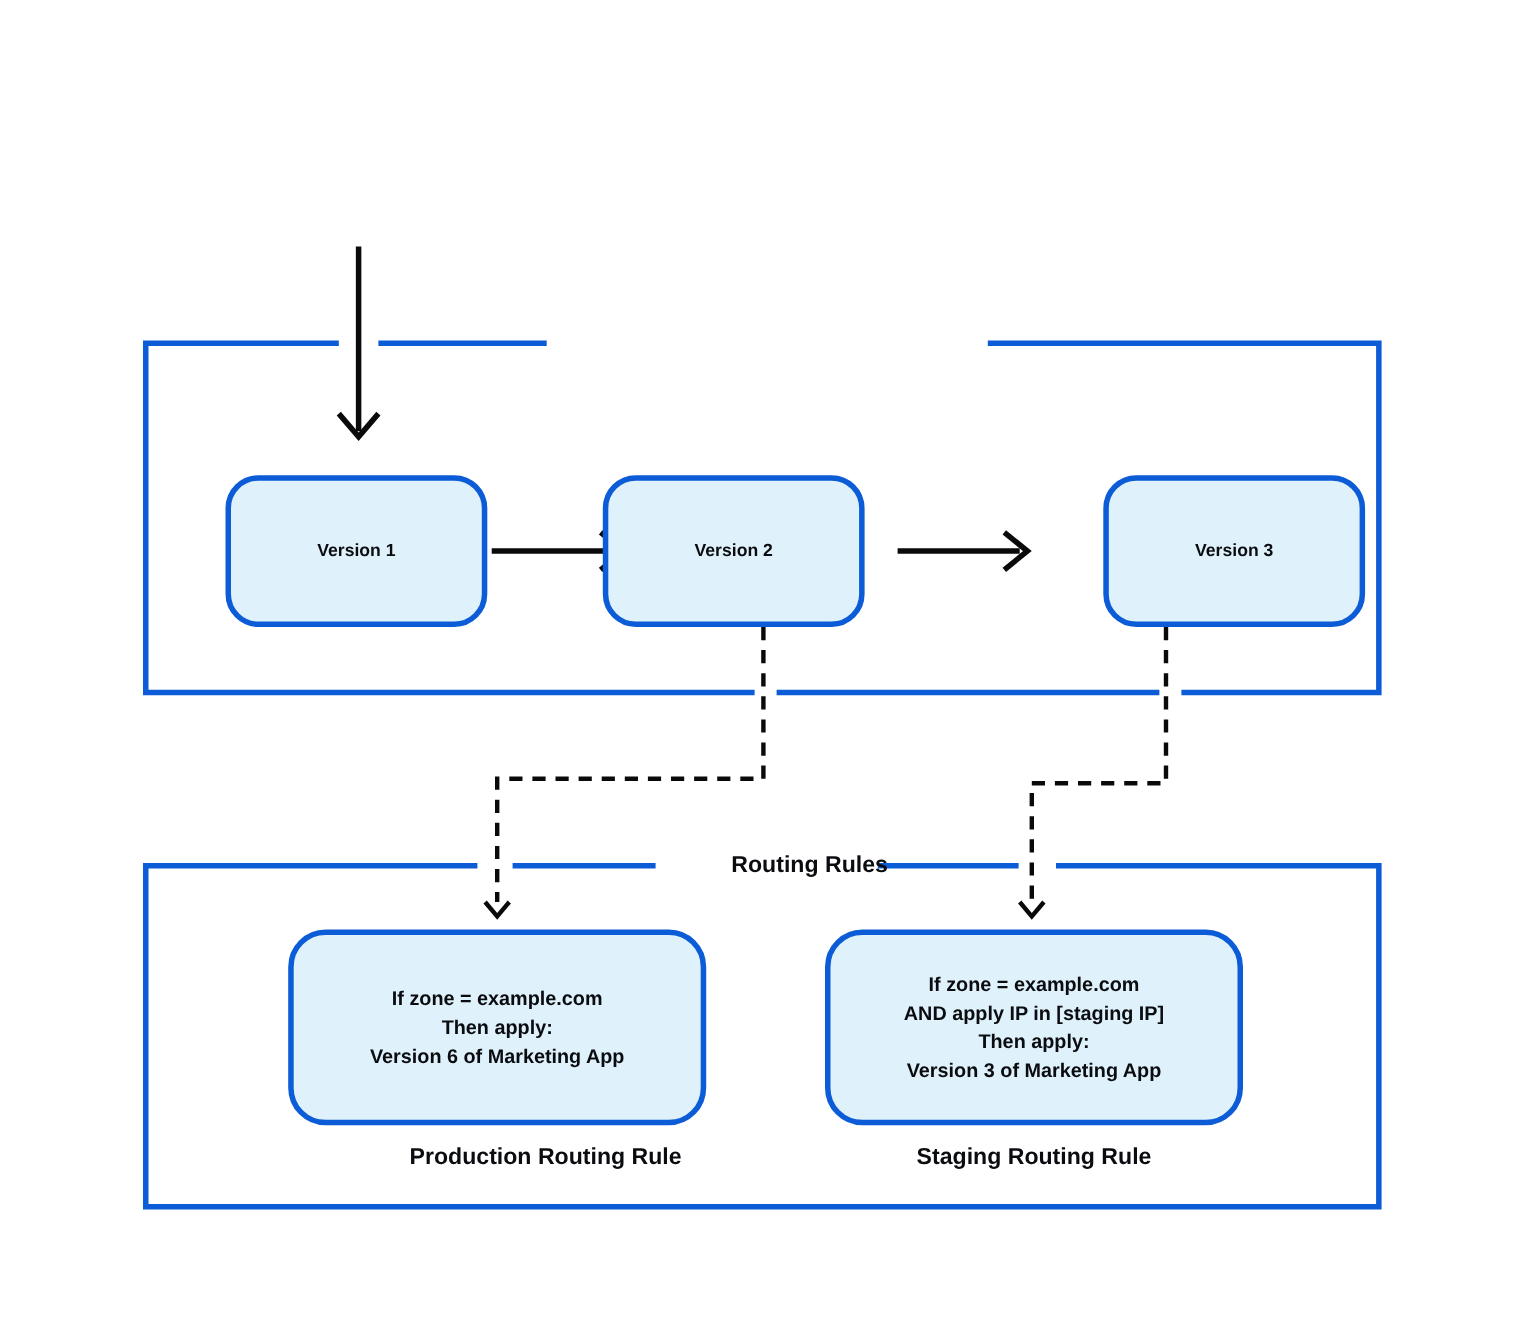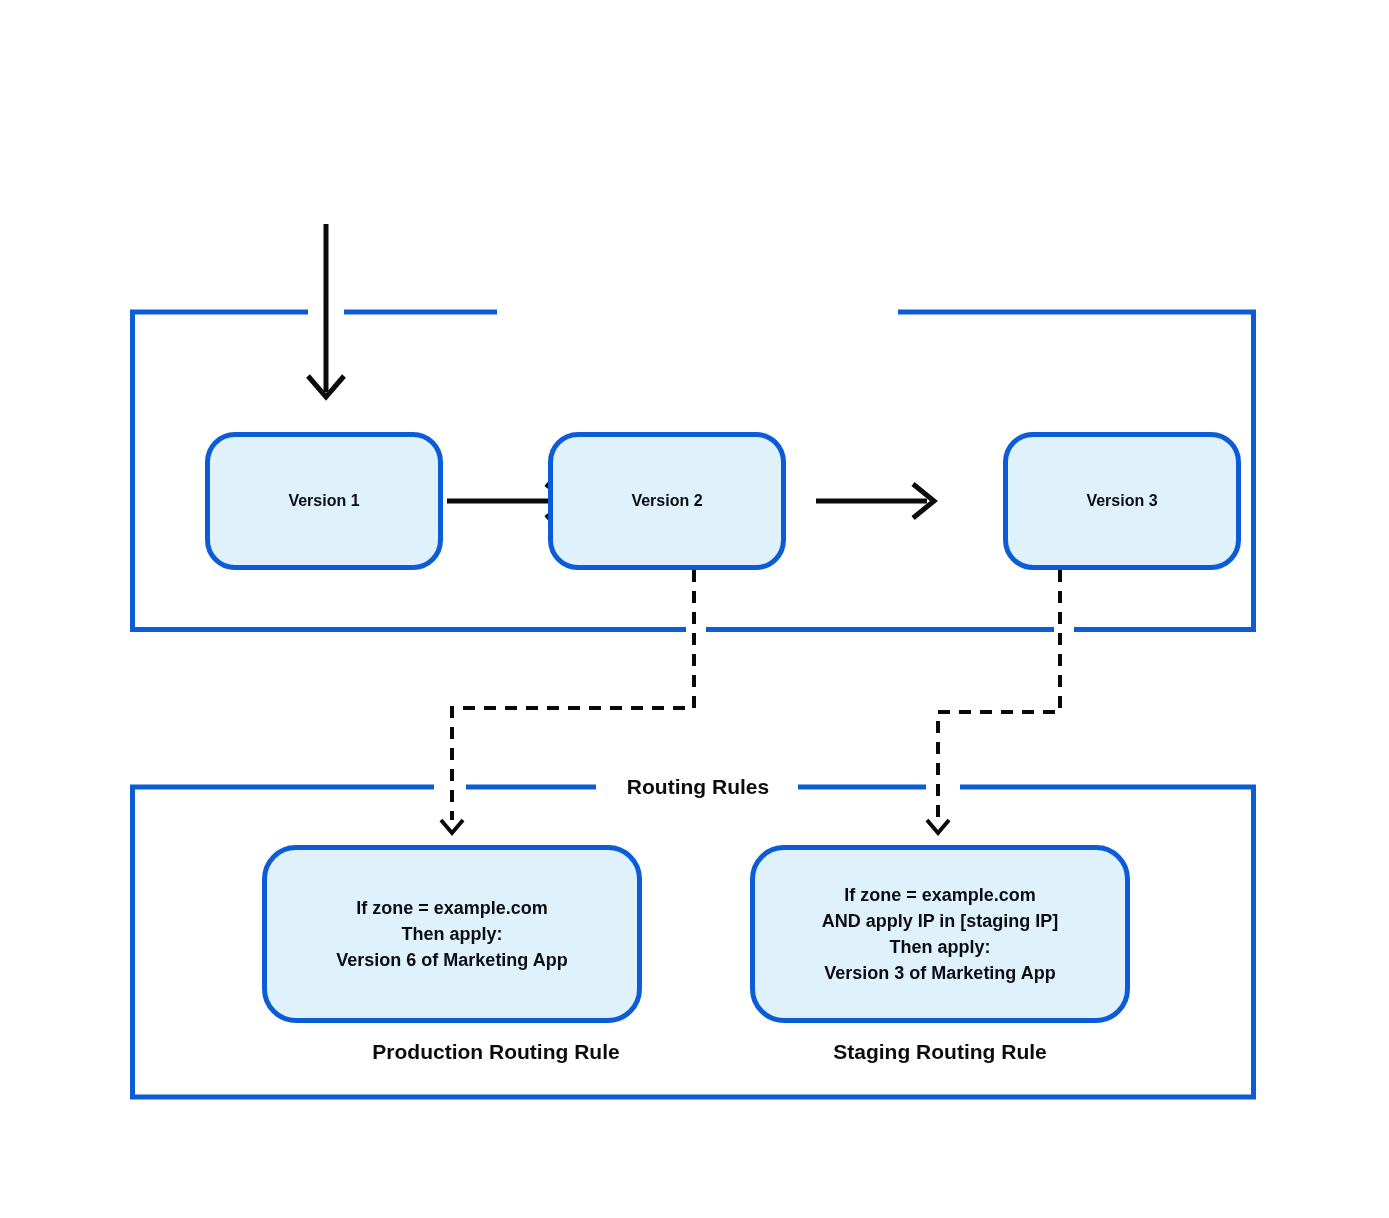--- a/index.html
+++ b/index.html
@@ -59,21 +59,21 @@
   .rule-stage { left: 750px; }
   .group-title {
     position: absolute;
     transform: translate(-50%, -50%);
     white-space: nowrap;
     font-weight: 700;
     font-size: 21px;
     color: #0a0c10;
   }
   .title-http { left: 697px; top: 312px; }
-  .title-routing { left: 698px; top: 787px; }
+  .title-routing { left: 736px; top: 787px; }
   .caption {
     position: absolute;
     transform: translateX(-50%);
     top: 1040px;
     white-space: nowrap;
     font-weight: 700;
     font-size: 21px;
   }
   .caption-prod { left: 452px; margin-left: 44px; }
   .caption-stage { left: 940px; }

